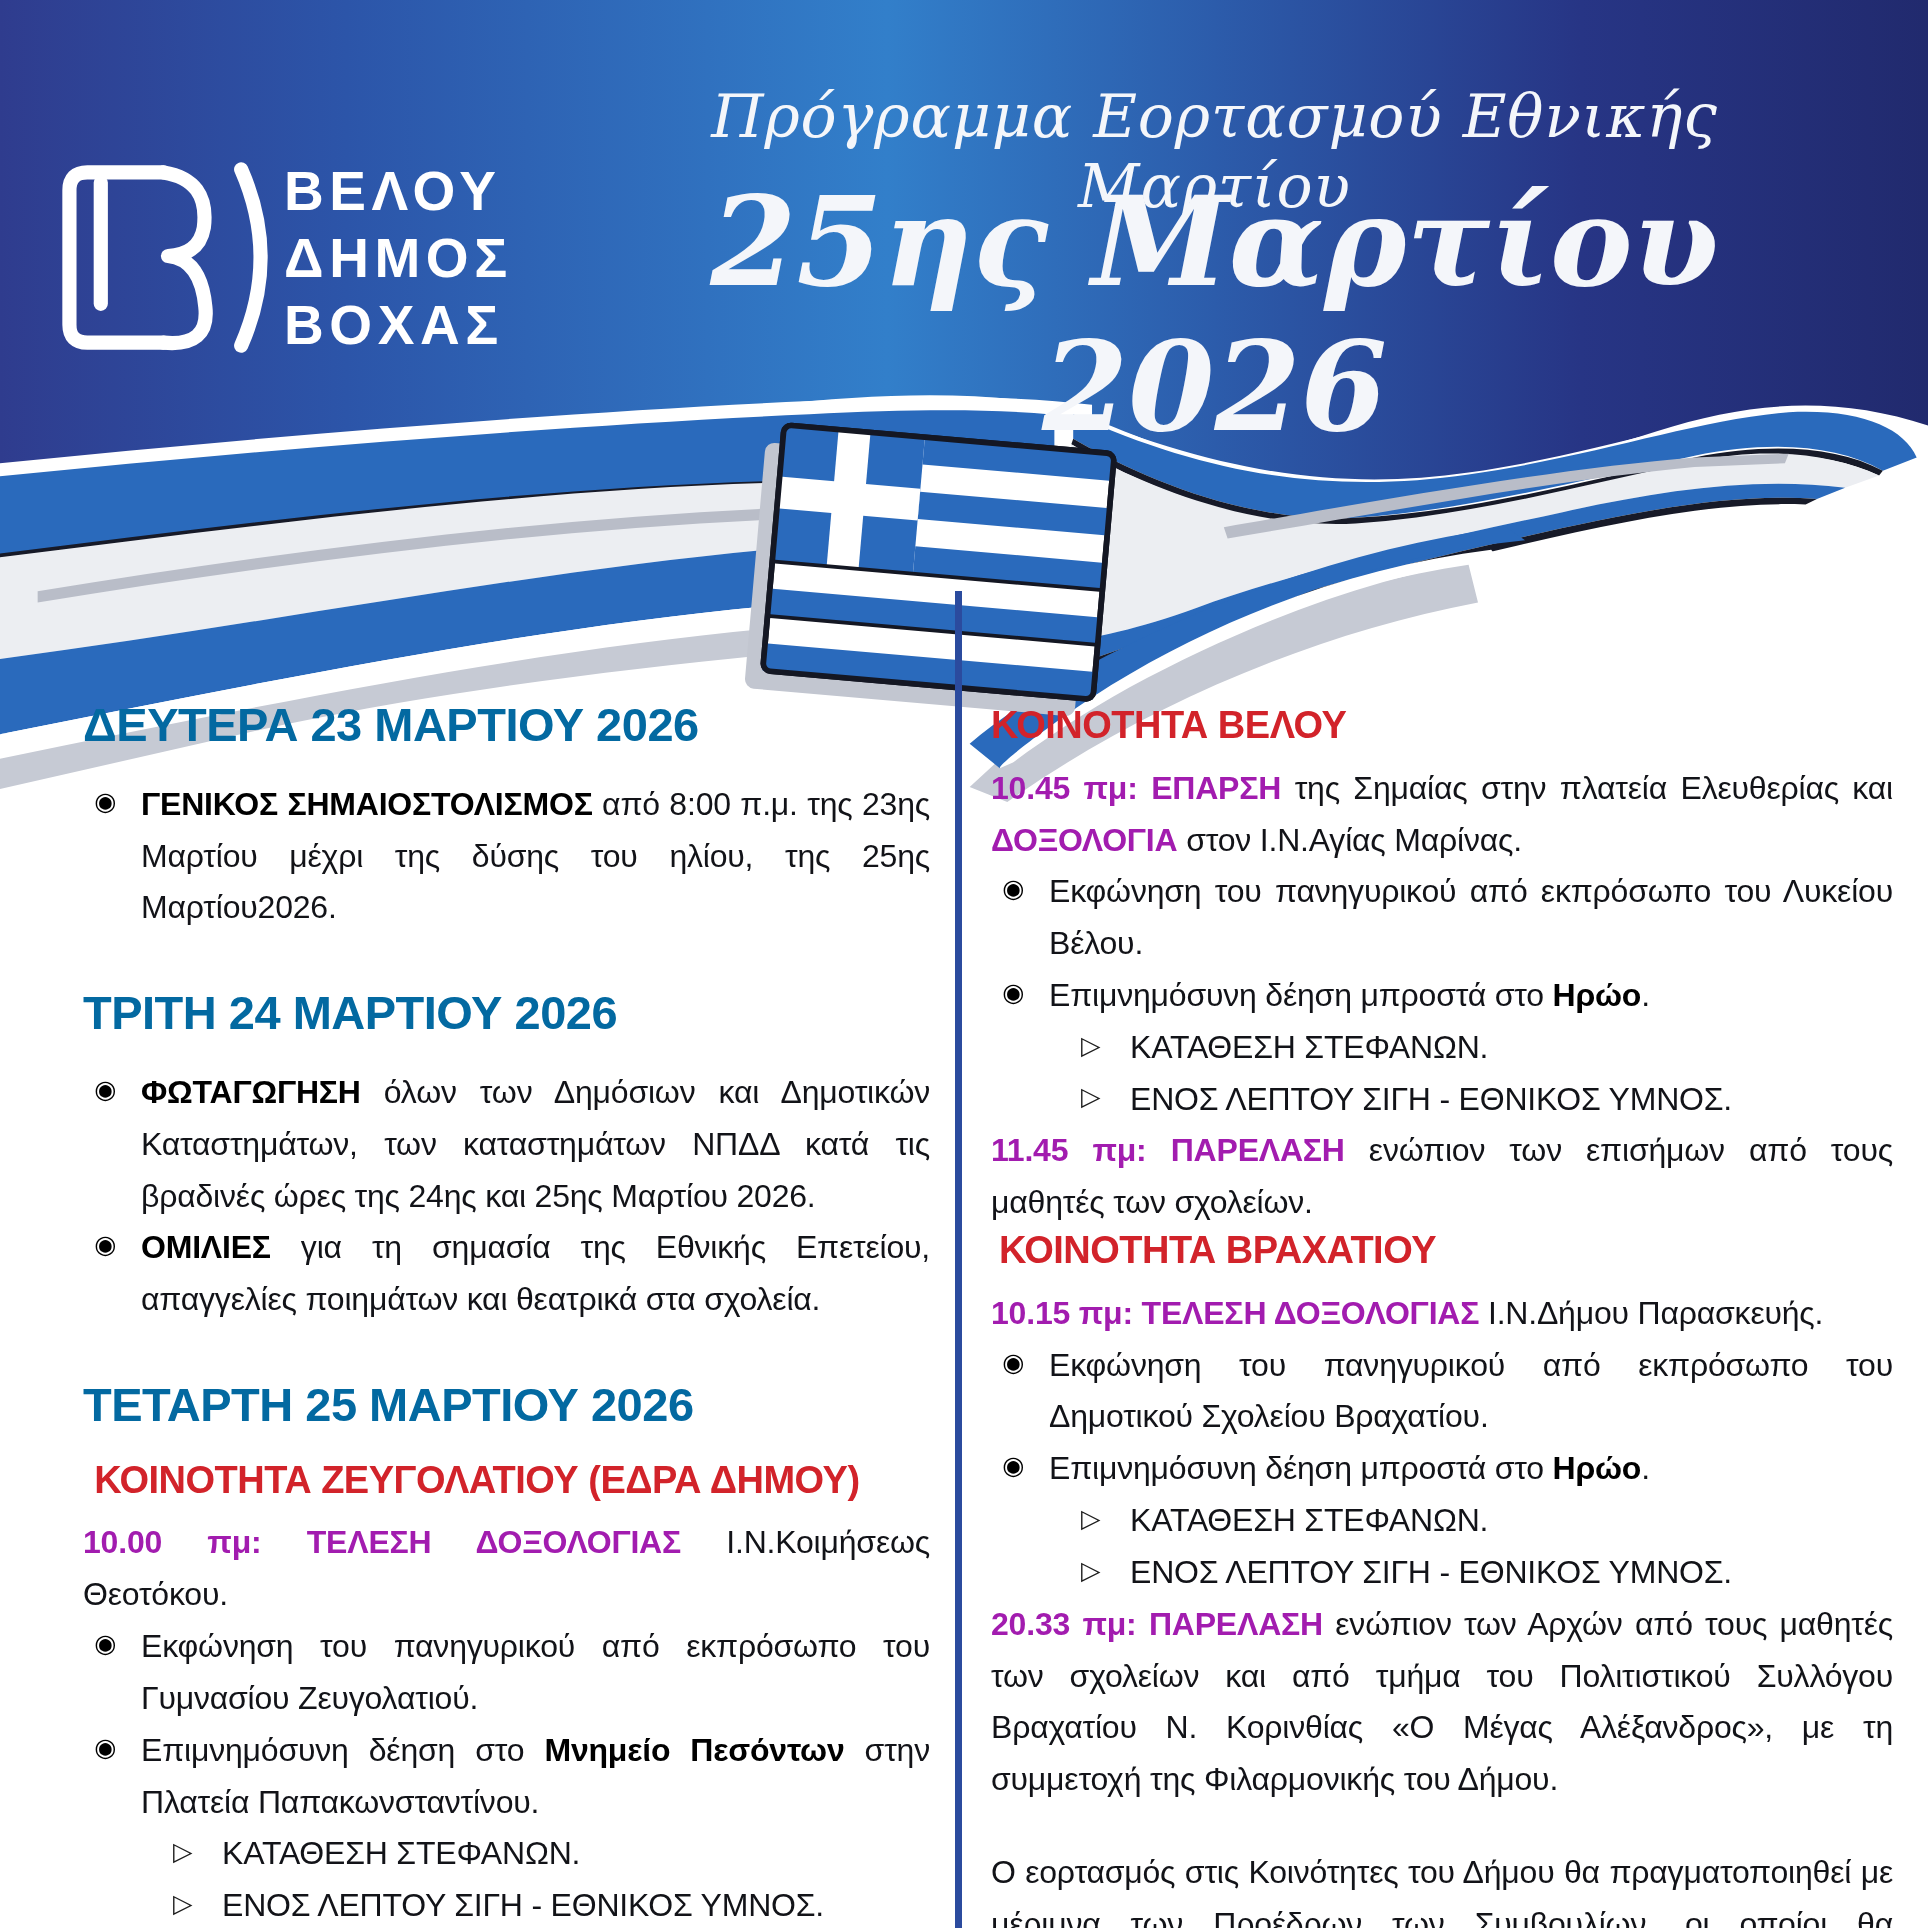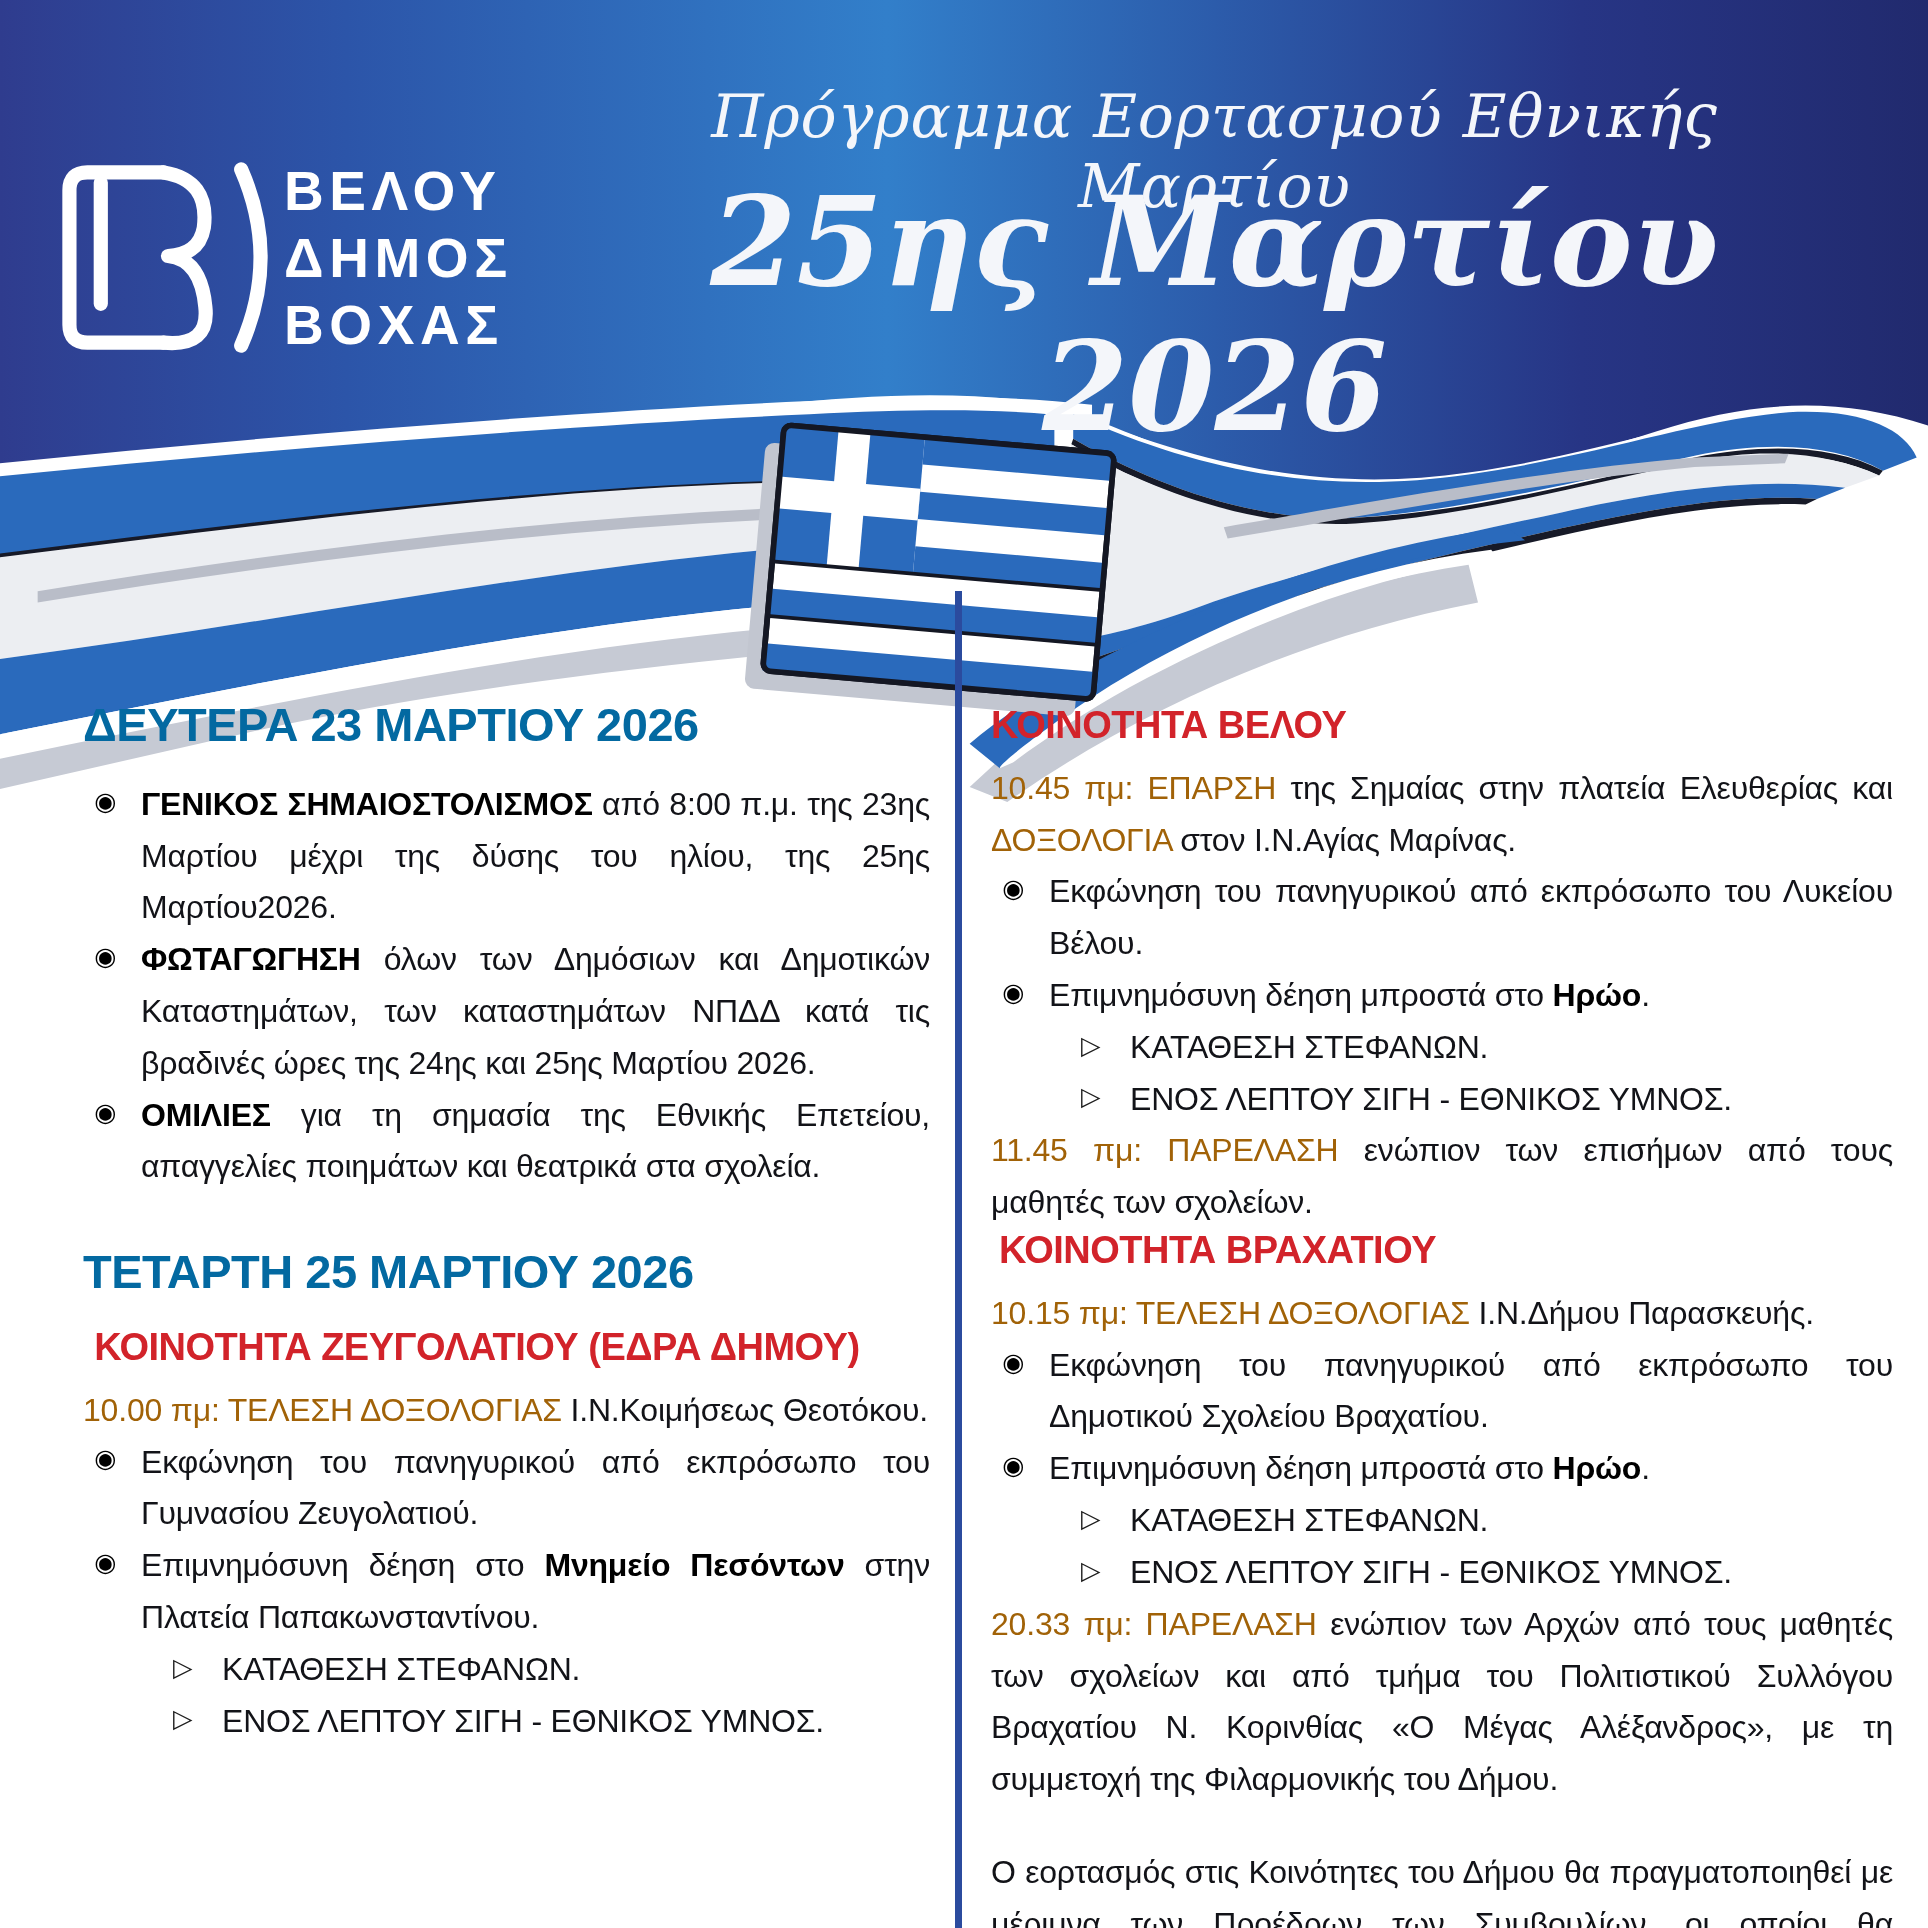--- a/index.html
+++ b/index.html
@@ -26,21 +26,21 @@
   .col { position:absolute; z-index:2; color:#121318; font-size:32px; line-height:1.62;
          letter-spacing:-0.2px; }
   #col-left  { left:83px;  top:699px; width:847px; }
   #col-right { left:991px; top:704px; width:902px; }
   .h-day { color:#0369a1; font-weight:bold; font-size:47px;
            line-height:1.1; letter-spacing:-0.5px; margin-bottom:28px; }
   .mt-sec { margin-top:53px; }
   .h-comm { color:#d2232a; font-weight:bold; font-size:38px; line-height:1.15;
             margin:0 0 15px 11.3px; letter-spacing:-0.5px; }
   .para { text-align:justify; }
-  .t-blue { color:#a16207; font-weight:normal; }
+  .t-blue { color:#a21caf; font-weight:bold; }
   .b-black { font-weight:bold; color:#000; }
   .bullet { position:relative; padding-left:58px; text-align:justify; }
   .bullet .bg { position:absolute; left:11.3px; top:1.9px; font-size:25.4px; color:#000; }
   .sub { position:relative; padding-left:139px; text-align:left; }
   .sub .sg { position:absolute; left:90px; top:2.8px; font-size:25.4px; color:#1a1a1a; }
   .closing { margin-top:41px; text-align:justify; }
   
   .divider { position:absolute; z-index:1; left:955px; top:591px; width:6.6px;
              height:1337px; background:#2b4b9e; }
 </style>
@@ -150,20 +150,21 @@
 <div class="divider"></div>
 
 <div id="col-left" class="col">
 
   <div class="h-day">ΔΕΥΤΕΡΑ 23 ΜΑΡΤΙΟΥ 2026</div>
   <p class="bullet">
     <span class="bg">◉</span>
     <span class="b-black">ΓΕΝΙΚΟΣ ΣΗΜΑΙΟΣΤΟΛΙΣΜΟΣ</span><span> από 8:00 π.μ. της 23ης Μαρτίου μέχρι της δύσης του ηλίου,  της 25ης Μαρτίου2026.</span>
   </p>
 
+  <div class="h-day mt-sec">ΤΡΙΤΗ 24 ΜΑΡΤΙΟΥ 2026</div>
   <p class="bullet">
     <span class="bg">◉</span>
     <span class="b-black">ΦΩΤΑΓΩΓΗΣΗ</span><span> όλων των Δημόσιων και Δημοτικών Καταστημάτων, των καταστημάτων ΝΠΔΔ κατά τις βραδινές ώρες της 24ης και 25ης Μαρτίου 2026.</span>
   </p>
   <p class="bullet">
     <span class="bg">◉</span>
     <span class="b-black">ΟΜΙΛΙΕΣ</span><span> για τη σημασία της Εθνικής Επετείου, απαγγελίες ποιημάτων και θεατρικά στα σχολεία.</span>
   </p>
 
   <div class="h-day mt-sec">ΤΕΤΑΡΤΗ 25 ΜΑΡΤΙΟΥ 2026</div>

